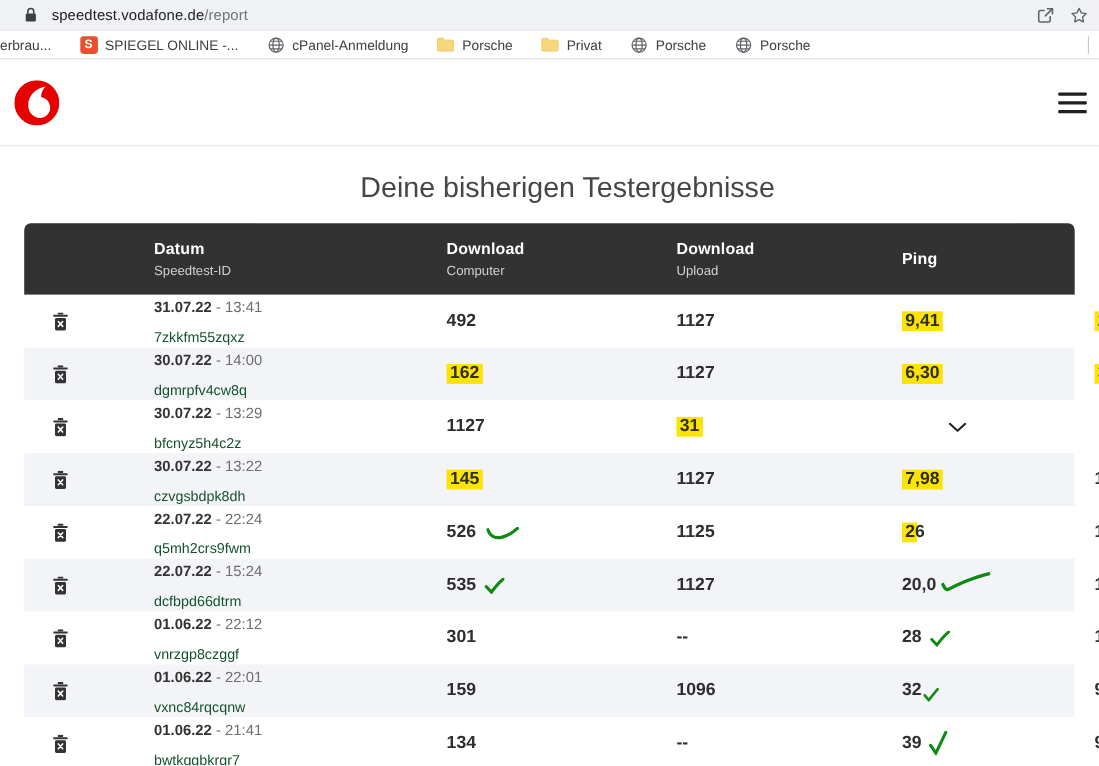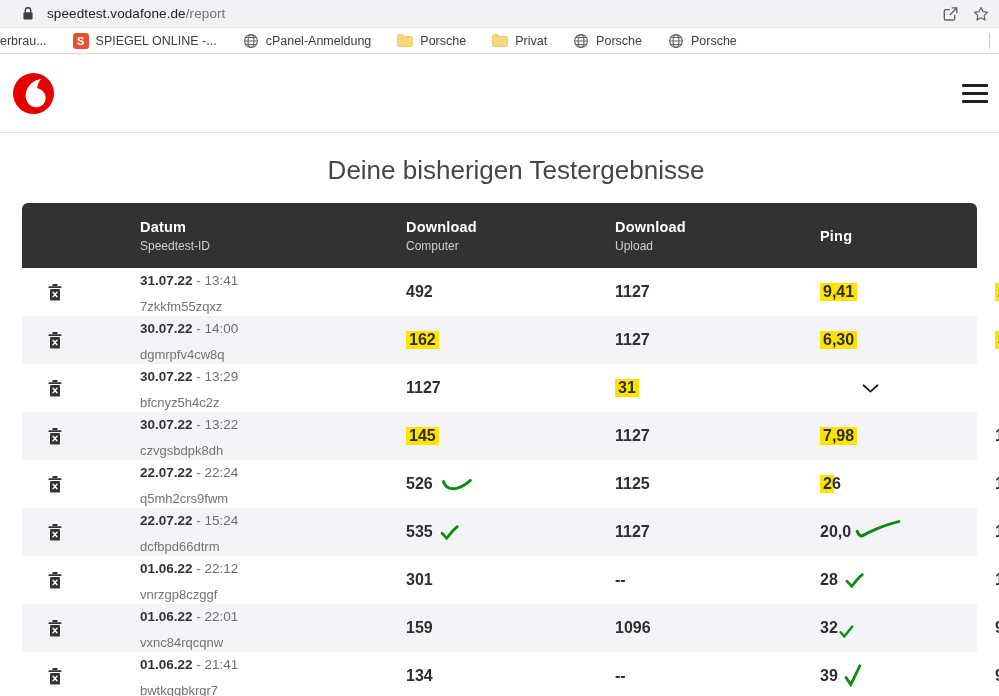--- a/index.html
+++ b/index.html
@@ -46,21 +46,21 @@
   .hmain { font-size: 14.5px; font-weight: 700; letter-spacing: .2px; }
   .hsub { font-size: 12px; color: #cfcfcf; margin-top: 4px; font-weight: 400; }
   .row { height: 48px; background: #fff; cursor: pointer; }
   .row:nth-child(even) { background: #f3f4f8; }
   .cell { display: flex; align-items: center; padding-left: 22px; }
   .c-trash { justify-content: center; padding-left: 0; }
   .trash-btn { background: none; border: none; cursor: pointer; display: flex; padding: 2px; }
   .c-datum { flex-direction: column; justify-content: center; align-items: flex-start; }
   .date { font-size: 13.5px; font-weight: 700; color: #333; }
   .time { font-size: 13.5px; color: #6e6e6e; }
-  .testid { font-size: 13px; color: #737373; margin-top: 10px; }
+  .testid { font-size: 13px; color: #14532d; margin-top: 10px; }
   .val { font-size: 16px; font-weight: 700; color: #2e2e2e; }
   .hl { background: #fce300; padding: 0 3px; }
   .hl-partial { background: linear-gradient(90deg, #fce300 0, #fce300 58%, rgba(0,0,0,0) 58%); padding: 0 3px; }
   .check { display: inline-flex; margin-left: 7px; }
   .check.swoosh { transform: translateY(1px); margin-left: 9px; }
   .check.long { transform: translateY(-3px); margin-left: 4px; }
   .check.check-small { margin-left: 1px; transform: translateY(3px); }
   .check.check-tall { transform: translateY(-1px); margin-left: 6px; }
   .c-chev { justify-content: center; padding-left: 0; }
   .chev-btn { background: none; border: none; cursor: pointer; display: flex; padding: 4px; }

